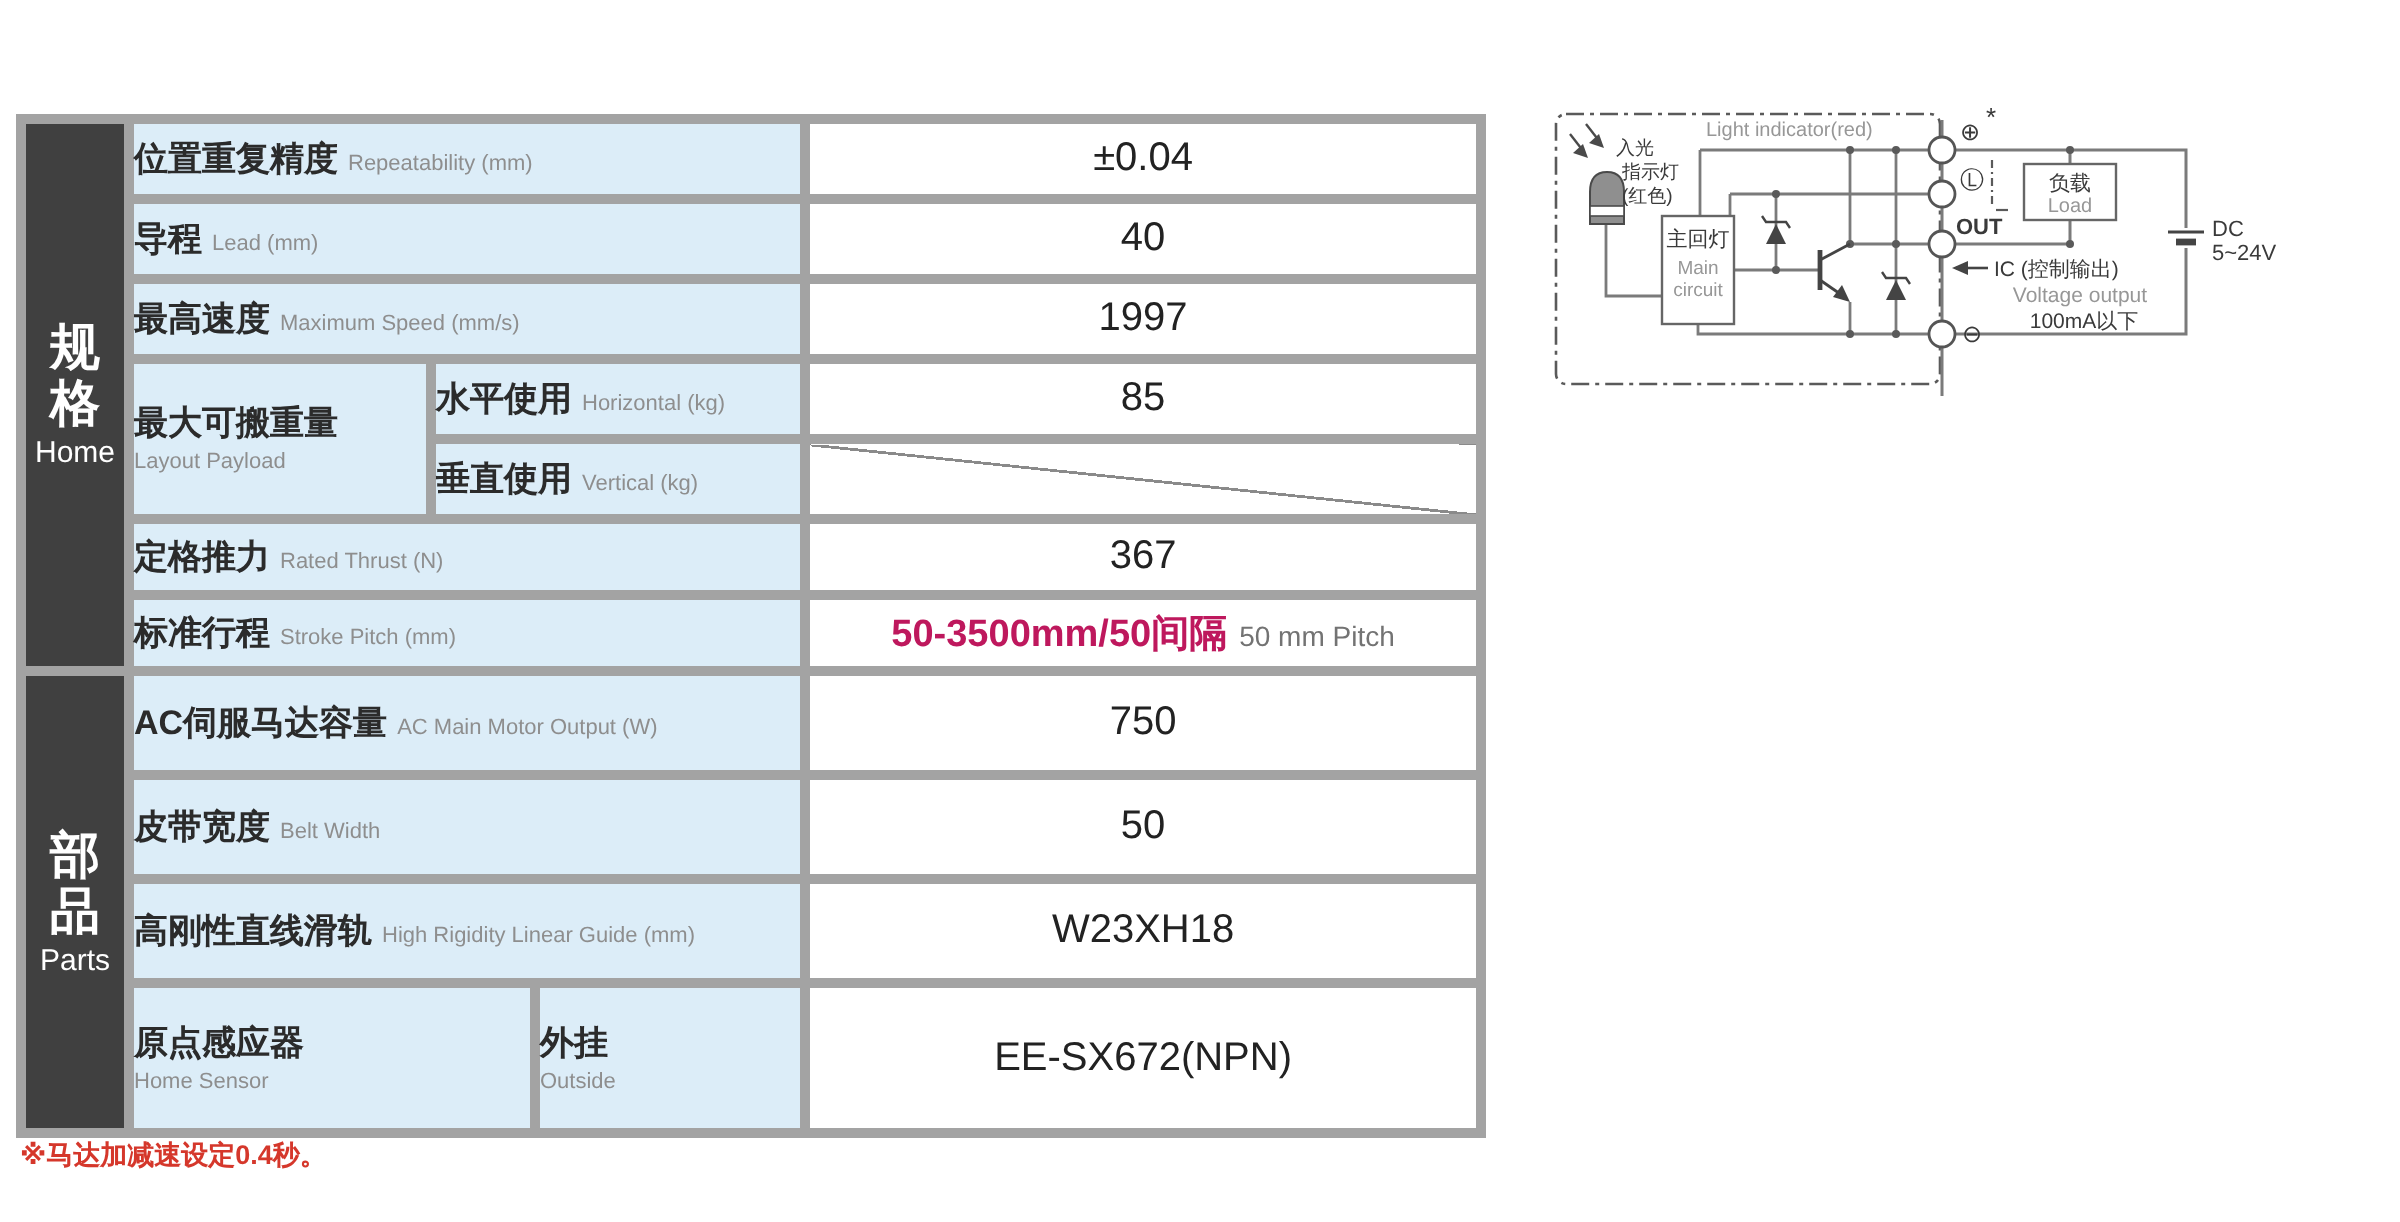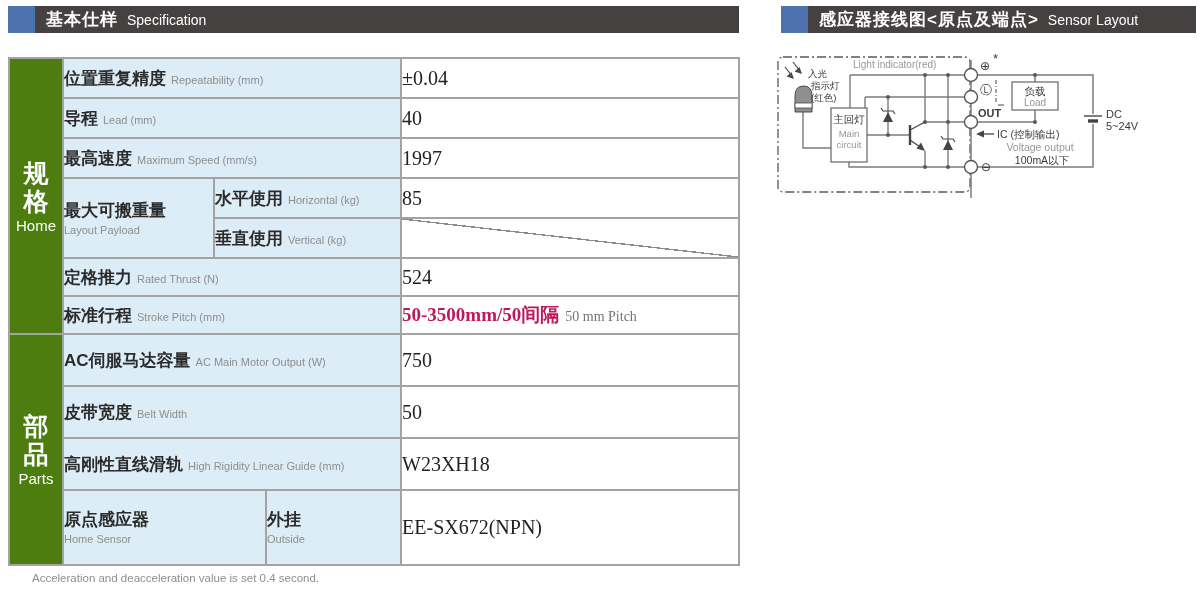--- a/index.html
+++ b/index.html
@@ -8,60 +8,50 @@
   
   .hbar{position:absolute;height:27px;background:#454140;display:flex;align-items:center;}
   .hbar-left{left:8px;top:6px;width:731px;}
   .hbar-right{left:781px;top:6px;width:415px;}
   .hsq{width:27px;height:27px;background:#4d72ae;flex:none;}
   .hcn{color:#fff;font-size:17px;font-weight:700;margin-left:11px;letter-spacing:1px;white-space:nowrap;}
   .hen{color:#fff;font-size:14px;margin-left:9px;white-space:nowrap;}
   
   table.spec{position:absolute;left:8px;top:57px;width:730px;border-collapse:collapse;table-layout:fixed;
              border:2px solid #3d3d3d;}
-  table.spec td{border:2px solid #a3a3a3;vertical-align:middle;padding:0;}
+  table.spec td{border:5px solid #a3a3a3;vertical-align:middle;padding:0;}
   tr.h40{height:40px;} tr.h38{height:38px;} tr.h52{height:52px;} tr.h76{height:75px;}
-  td.group{background:#4d7c0f;color:#fff;text-align:center;}
+  td.group{background:#404040;color:#fff;text-align:center;}
   .gcn{font-size:25px;font-weight:700;line-height:1.12;width:27px;margin:0 auto;word-break:break-all;}
   .gen{font-size:15px;margin-top:2px;}
   td.label{background:#dcedf8;padding:2px 6px 2px 10px;}
   .lcn{font-size:17px;font-weight:600;color:#2b2b2b;}
   .len{font-size:11px;color:#8e8e8e;margin-left:5px;}
   .len2{font-size:11px;color:#8e8e8e;line-height:1.25;margin-top:2px;}
-  td.value{background:#fff;text-align:left;font-size:20px;color:#222;font-family:Liberation Serif, serif;}
+  td.value{background:#fff;text-align:center;font-size:20px;color:#222;}
   .vcn{font-size:19px;font-weight:600;color:#be185d;}
   .ven{font-size:14px;color:#737373;margin-left:6px;font-weight:400;}
   td.diag{background-image:linear-gradient(to top right,
           transparent calc(50% - 0.7px),#8a8a8a calc(50% - 0.7px),
           #8a8a8a calc(50% + 0.7px),transparent calc(50% + 0.7px));}
   
   .footnote{position:absolute;left:10px;top:569px;}
   .fn-cn{color:#d5372b;font-size:13.5px;font-weight:700;}
   .fn-en{color:#8e8e8e;font-size:11.5px;margin:3px 0 0 22px;}
   
   .diagram{position:absolute;left:775px;top:50px;}
   .diagram text{font-family:"Liberation Sans","DejaVu Sans",sans-serif;}
   .t-dark{fill:#3a3a3a;} .t-gray{fill:#979797;}
 </style>
 </head>
 <body>
 
 <div class="page">
 
-  <div class="hbar hbar-left">
-    <div class="hsq"></div>
-    <span class="hcn">基本仕样</span>
-    <span class="hen">Specification</span>
-  </div>
-
-  <div class="hbar hbar-right">
-    <div class="hsq"></div>
-    <span class="hcn">感应器接线图&lt;原点及端点&gt;</span>
-    <span class="hen">Sensor Layout</span>
-  </div>
+
 
   <table class="spec">
     <colgroup>
       <col style="width:54px">
         <col style="width:151px">
         <col style="width:52px">
       <col style="width:135px">
         <col style="width:338px">
     </colgroup>
     <tbody>
@@ -100,21 +90,21 @@
       <tr class="h40">
         <td class="label" colspan="2">
           <span class="lcn">垂直使用</span><span class="len">Vertical (kg)</span>
         </td>
         <td class="value diag"></td>
       </tr>
       <tr class="h38">
         <td class="label" colspan="3">
           <span class="lcn">定格推力</span><span class="len">Rated Thrust (N)</span>
         </td>
-        <td class="value">524</td>
+        <td class="value">367</td>
       </tr>
       <tr class="h38">
         <td class="label" colspan="3">
           <span class="lcn">标准行程</span><span class="len">Stroke Pitch (mm)</span>
         </td>
         <td class="value">
           <span class="vcn">50-3500mm/50间隔</span><span class="ven">50 mm Pitch</span>
         </td>
       </tr>
       <tr class="h52">
@@ -147,21 +137,21 @@
         <td class="label">
           <div class="lcn">外挂</div>
           <div class="len2">Outside</div>
         </td>
         <td class="value">EE-SX672(NPN)</td>
       </tr>
     </tbody>
   </table>
 
   <div class="footnote">
-    <div class="fn-en">Acceleration and deacceleration value is set 0.4 second.</div>
+    <div class="fn-cn">※马达加减速设定0.4秒。</div>
   </div>
 
   <svg class="diagram" width="420" height="152" viewBox="0 0 420 152">
 
     <rect x="3" y="7" width="192" height="135" rx="5" fill="none" stroke="#5a5a5a" stroke-width="1.3" stroke-dasharray="9 3 2 3"></rect>
 
     <g stroke="#7b7b7b" stroke-width="1.5" fill="none">
       <polyline points="196,25 318,25 318,64"></polyline>
       <polyline points="196,72 260,72 260,60"></polyline>
       <polyline points="196,117 318,117 318,74"></polyline>

